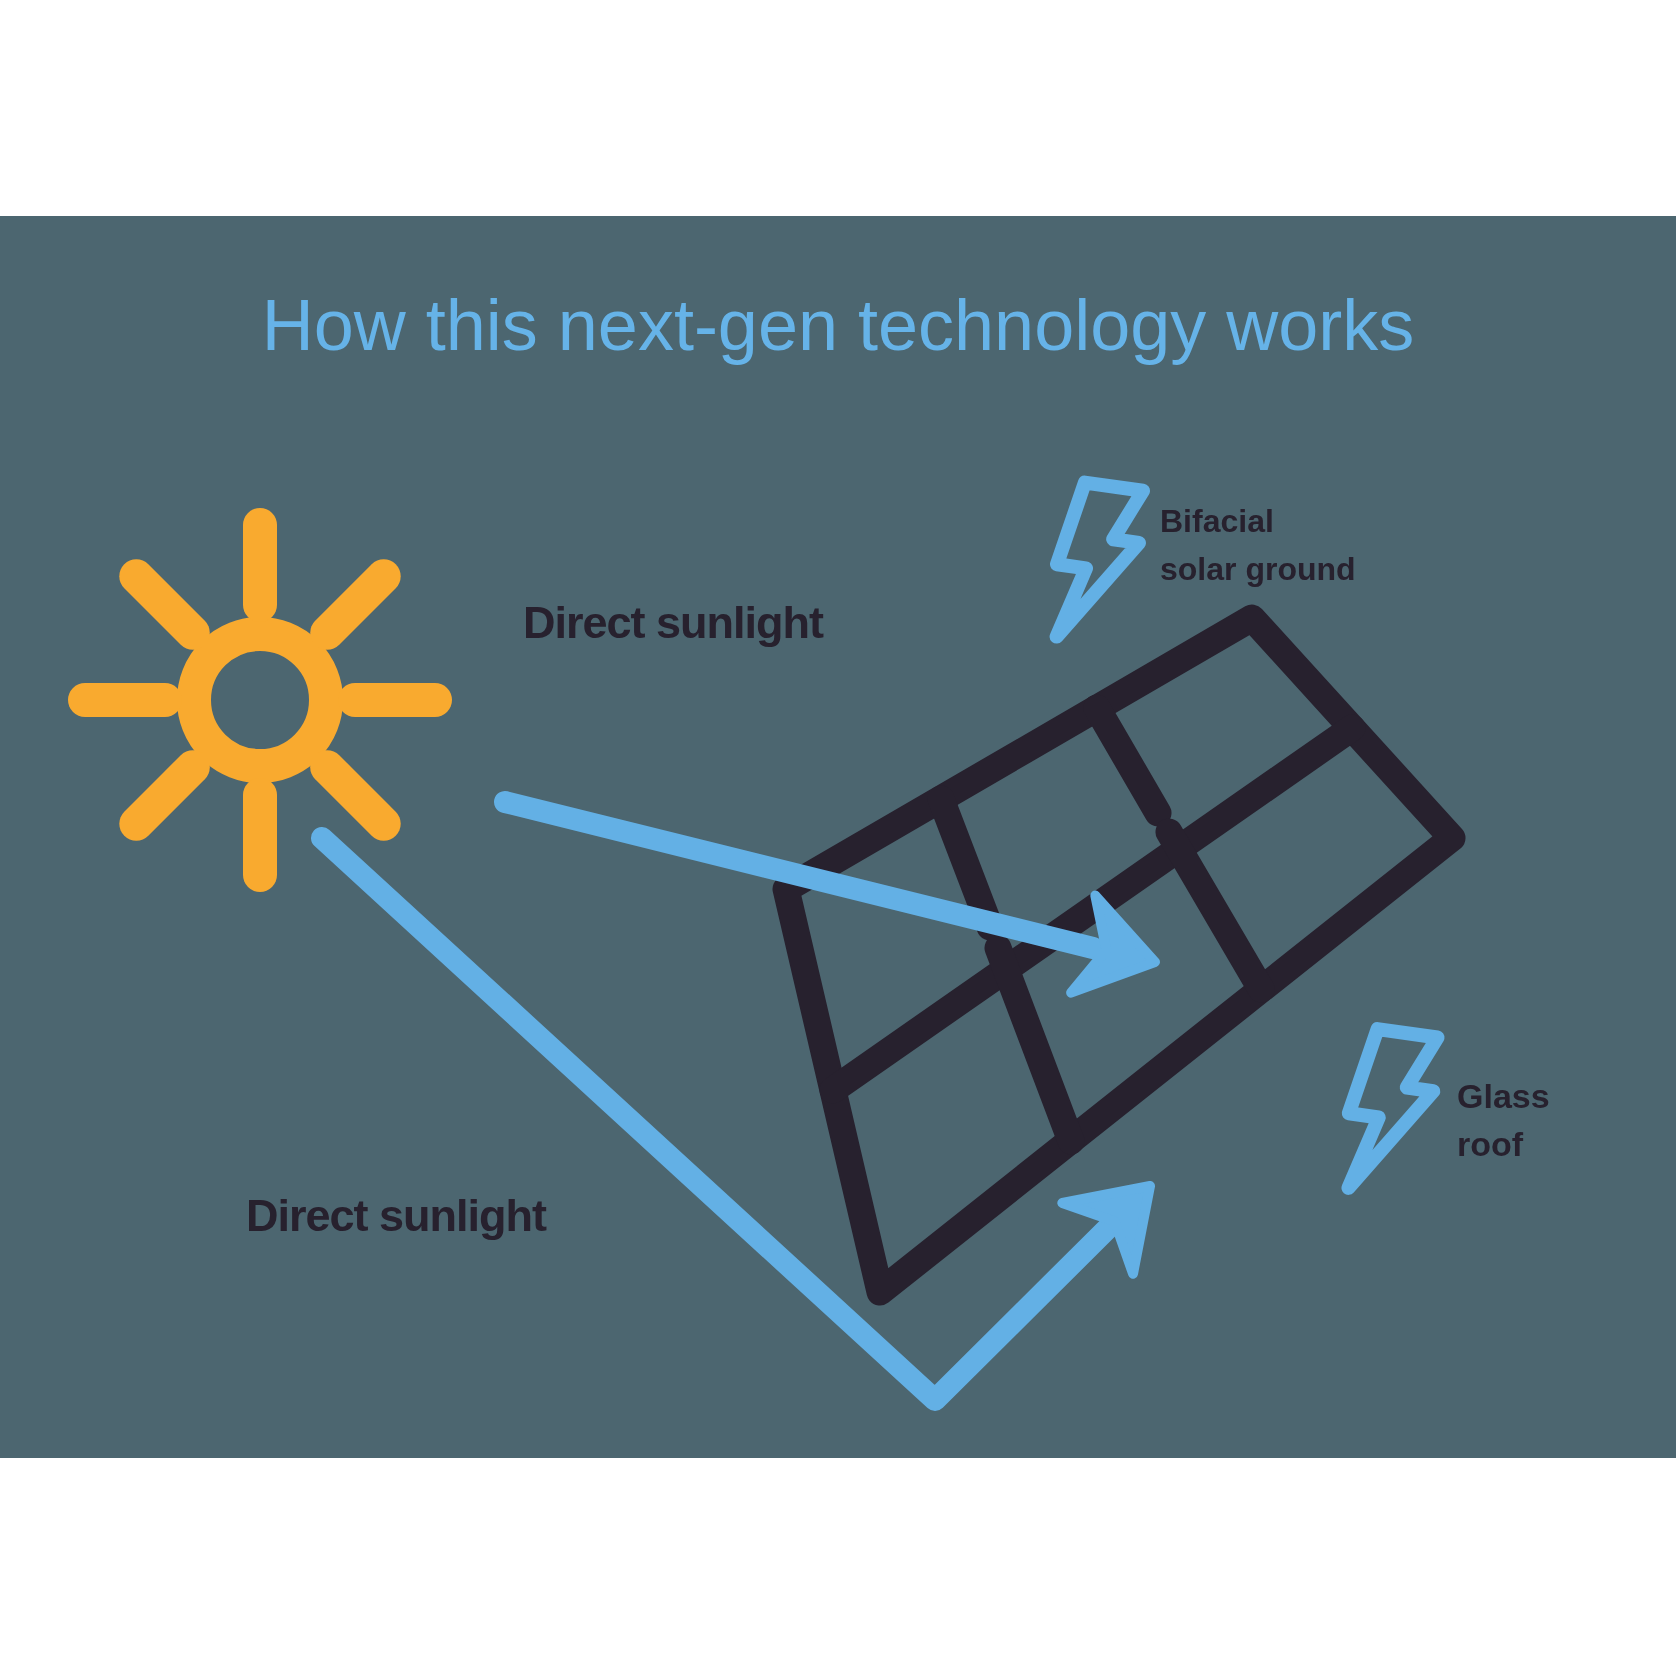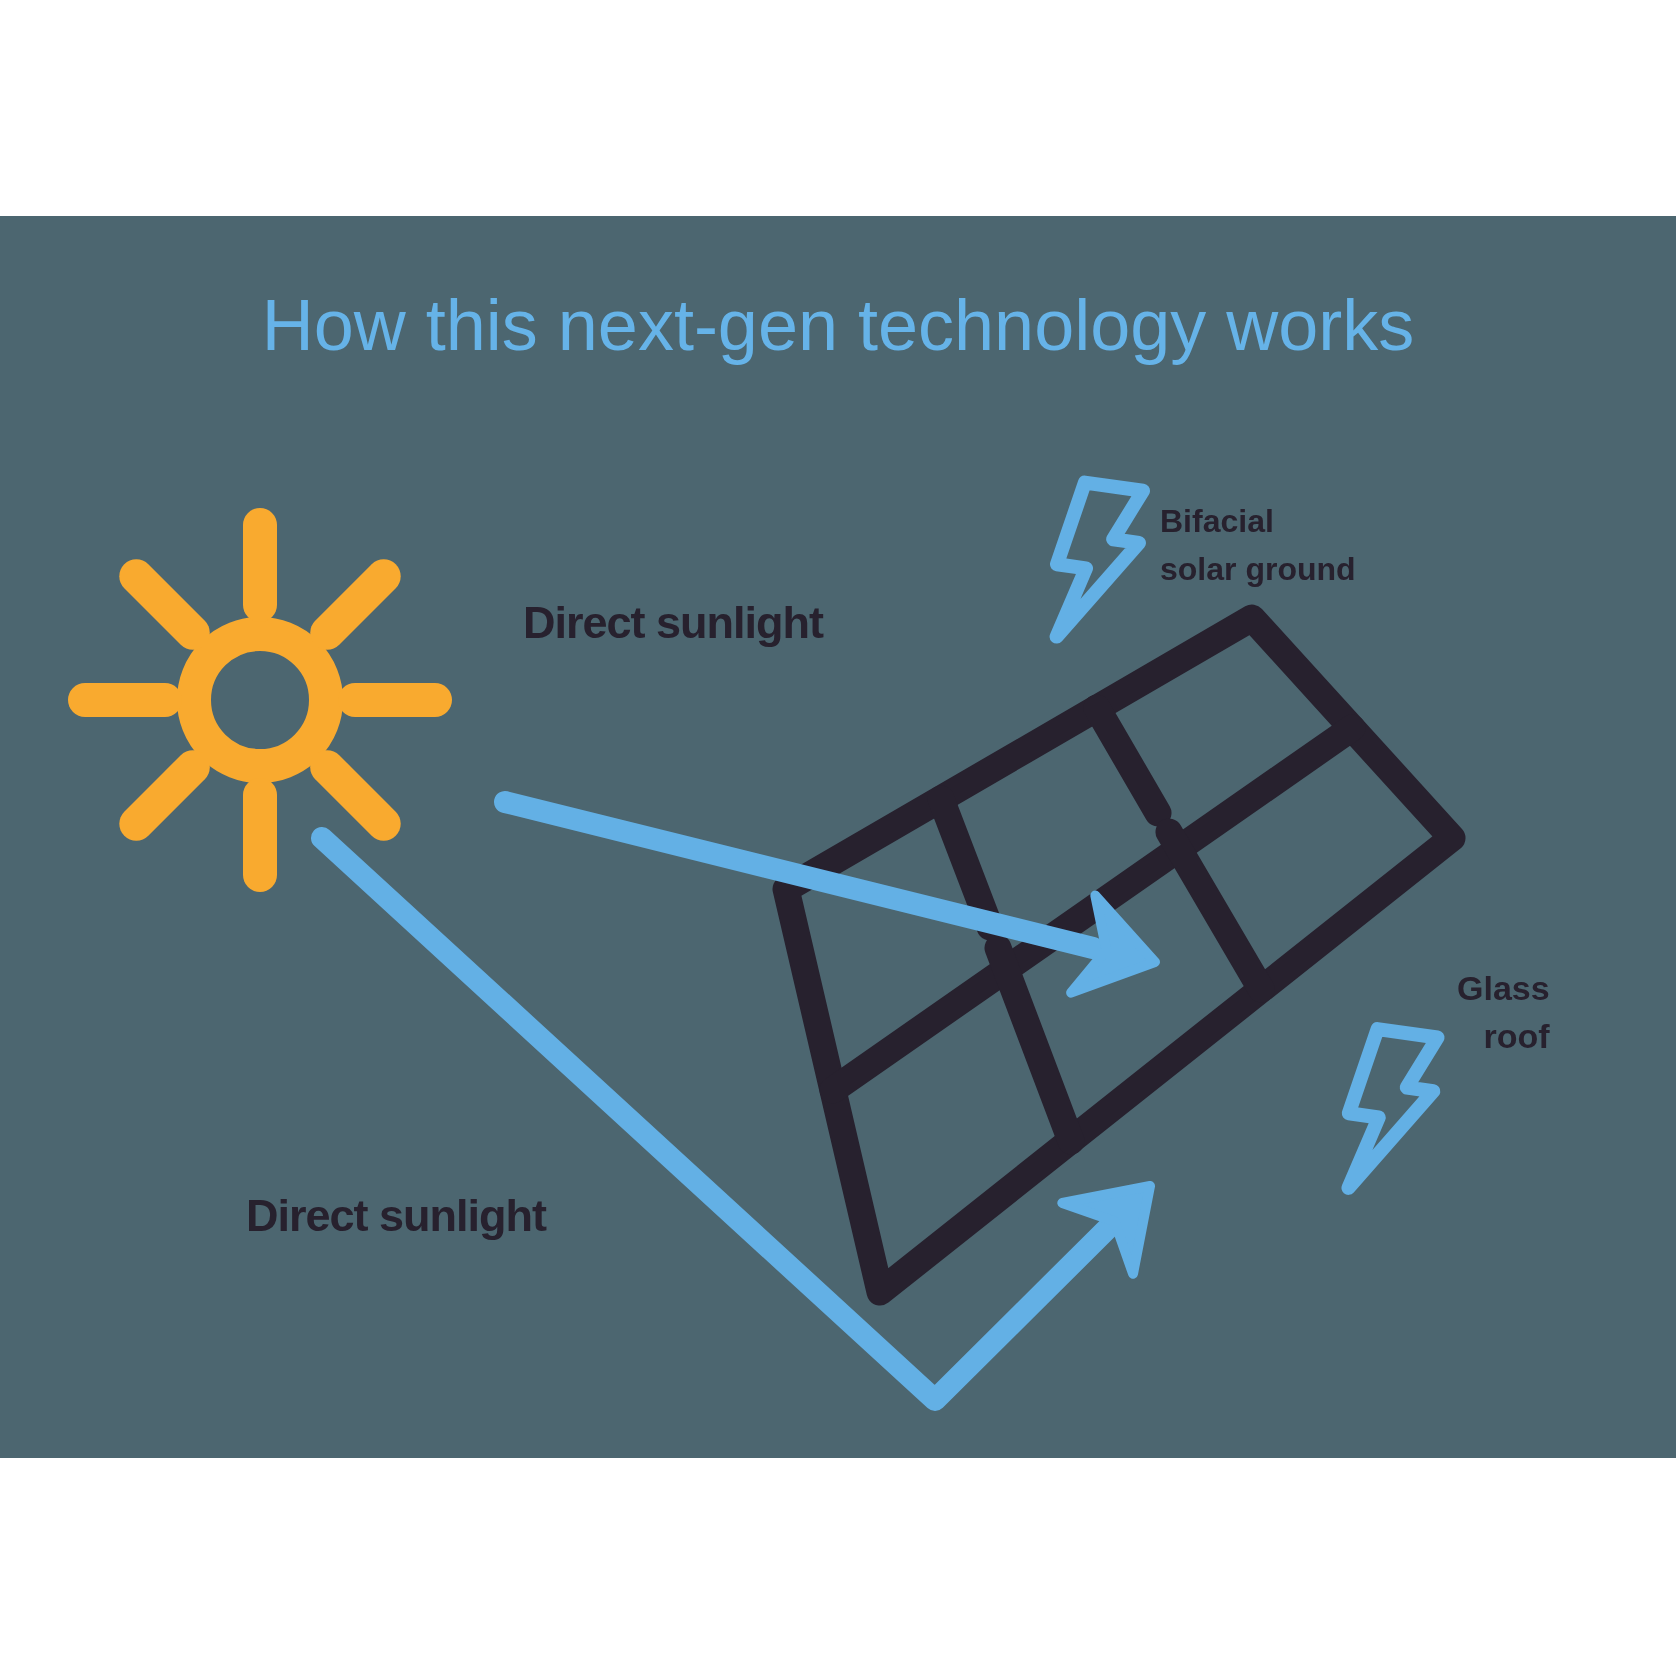--- a/index.html
+++ b/index.html
@@ -40,21 +40,21 @@
   .label{
     position:absolute;
     font-weight:700;
     color:var(--dark-text);
     letter-spacing:-1px;
     white-space:nowrap;
   }
   .label-front{left:523px;top:588px;font-size:45px;line-height:69px;}
   .label-reflected{left:246px;top:1180px;font-size:45px;line-height:72px;}
   .label-bifacial{left:1160px;top:485px;font-size:32px;line-height:48px;letter-spacing:0;margin-top:12px;}
-  .label-glass{left:1457px;top:964px;font-size:34px;line-height:48px;letter-spacing:0;text-align:right;}
+  .label-glass{left:1457px;top:1072px;font-size:34px;line-height:48px;letter-spacing:0;}
 
   .sun-stroke{stroke:var(--sun-yellow);stroke-width:34;stroke-linecap:round;fill:none;}
   .panel-stroke{stroke:var(--dark-text);stroke-width:27;stroke-linecap:round;stroke-linejoin:round;fill:none;}
   .arrow-stroke{stroke:var(--accent-blue);stroke-width:22;stroke-linecap:round;stroke-linejoin:round;fill:none;}
   .arrow-head{fill:var(--accent-blue);stroke:var(--accent-blue);stroke-width:10;stroke-linejoin:round;}
   .bolt-stroke{stroke:var(--accent-blue);stroke-width:14;stroke-linejoin:round;stroke-linecap:round;fill:none;}
 </style>
 </head>
 <body>
 

